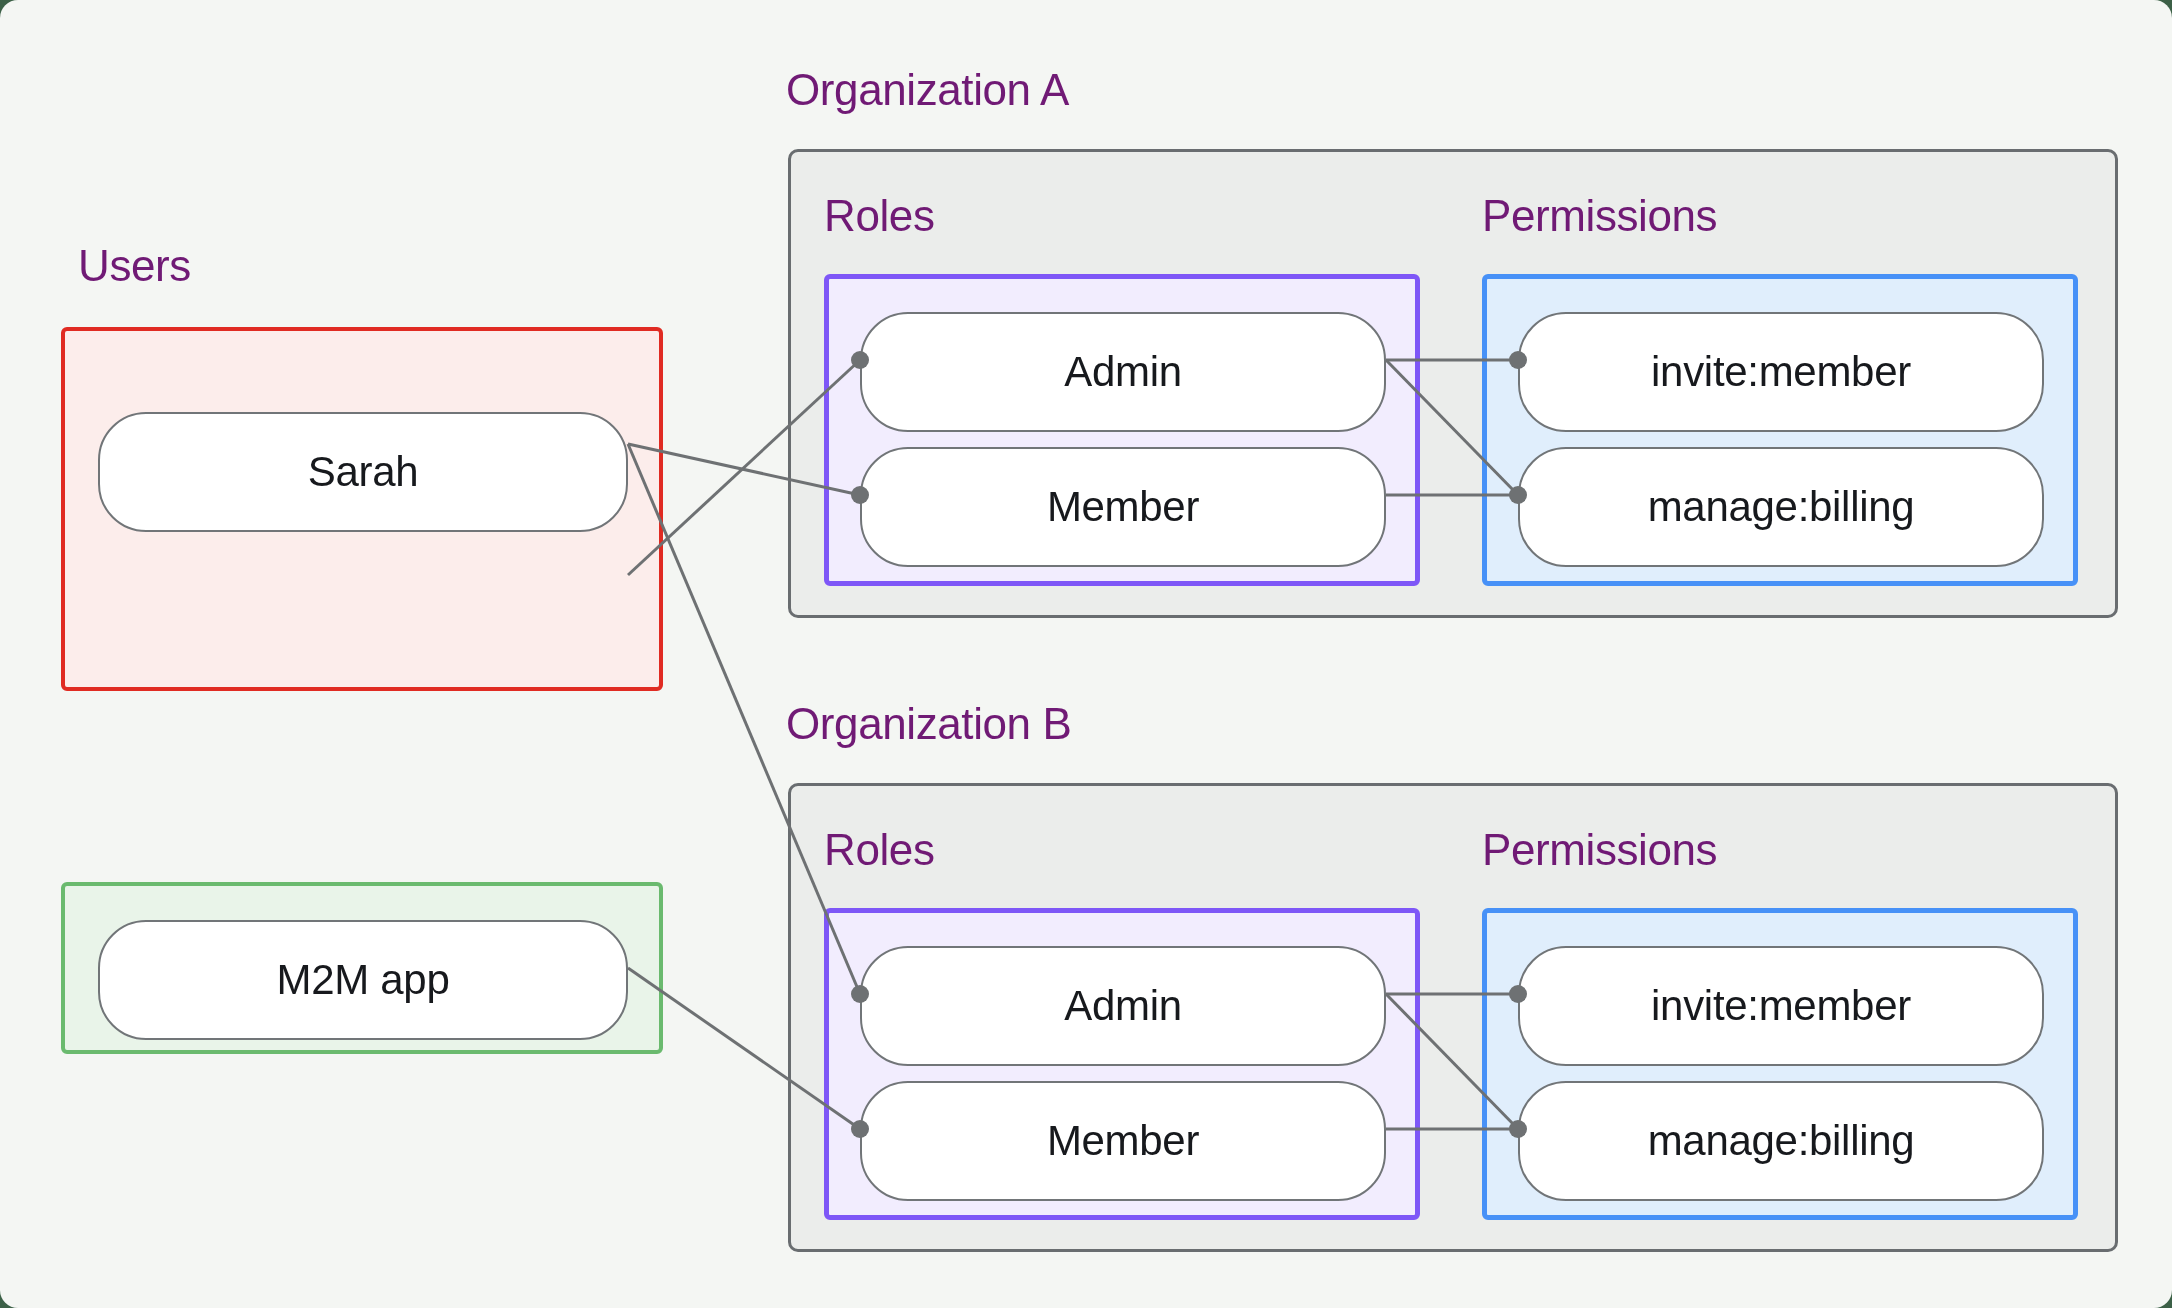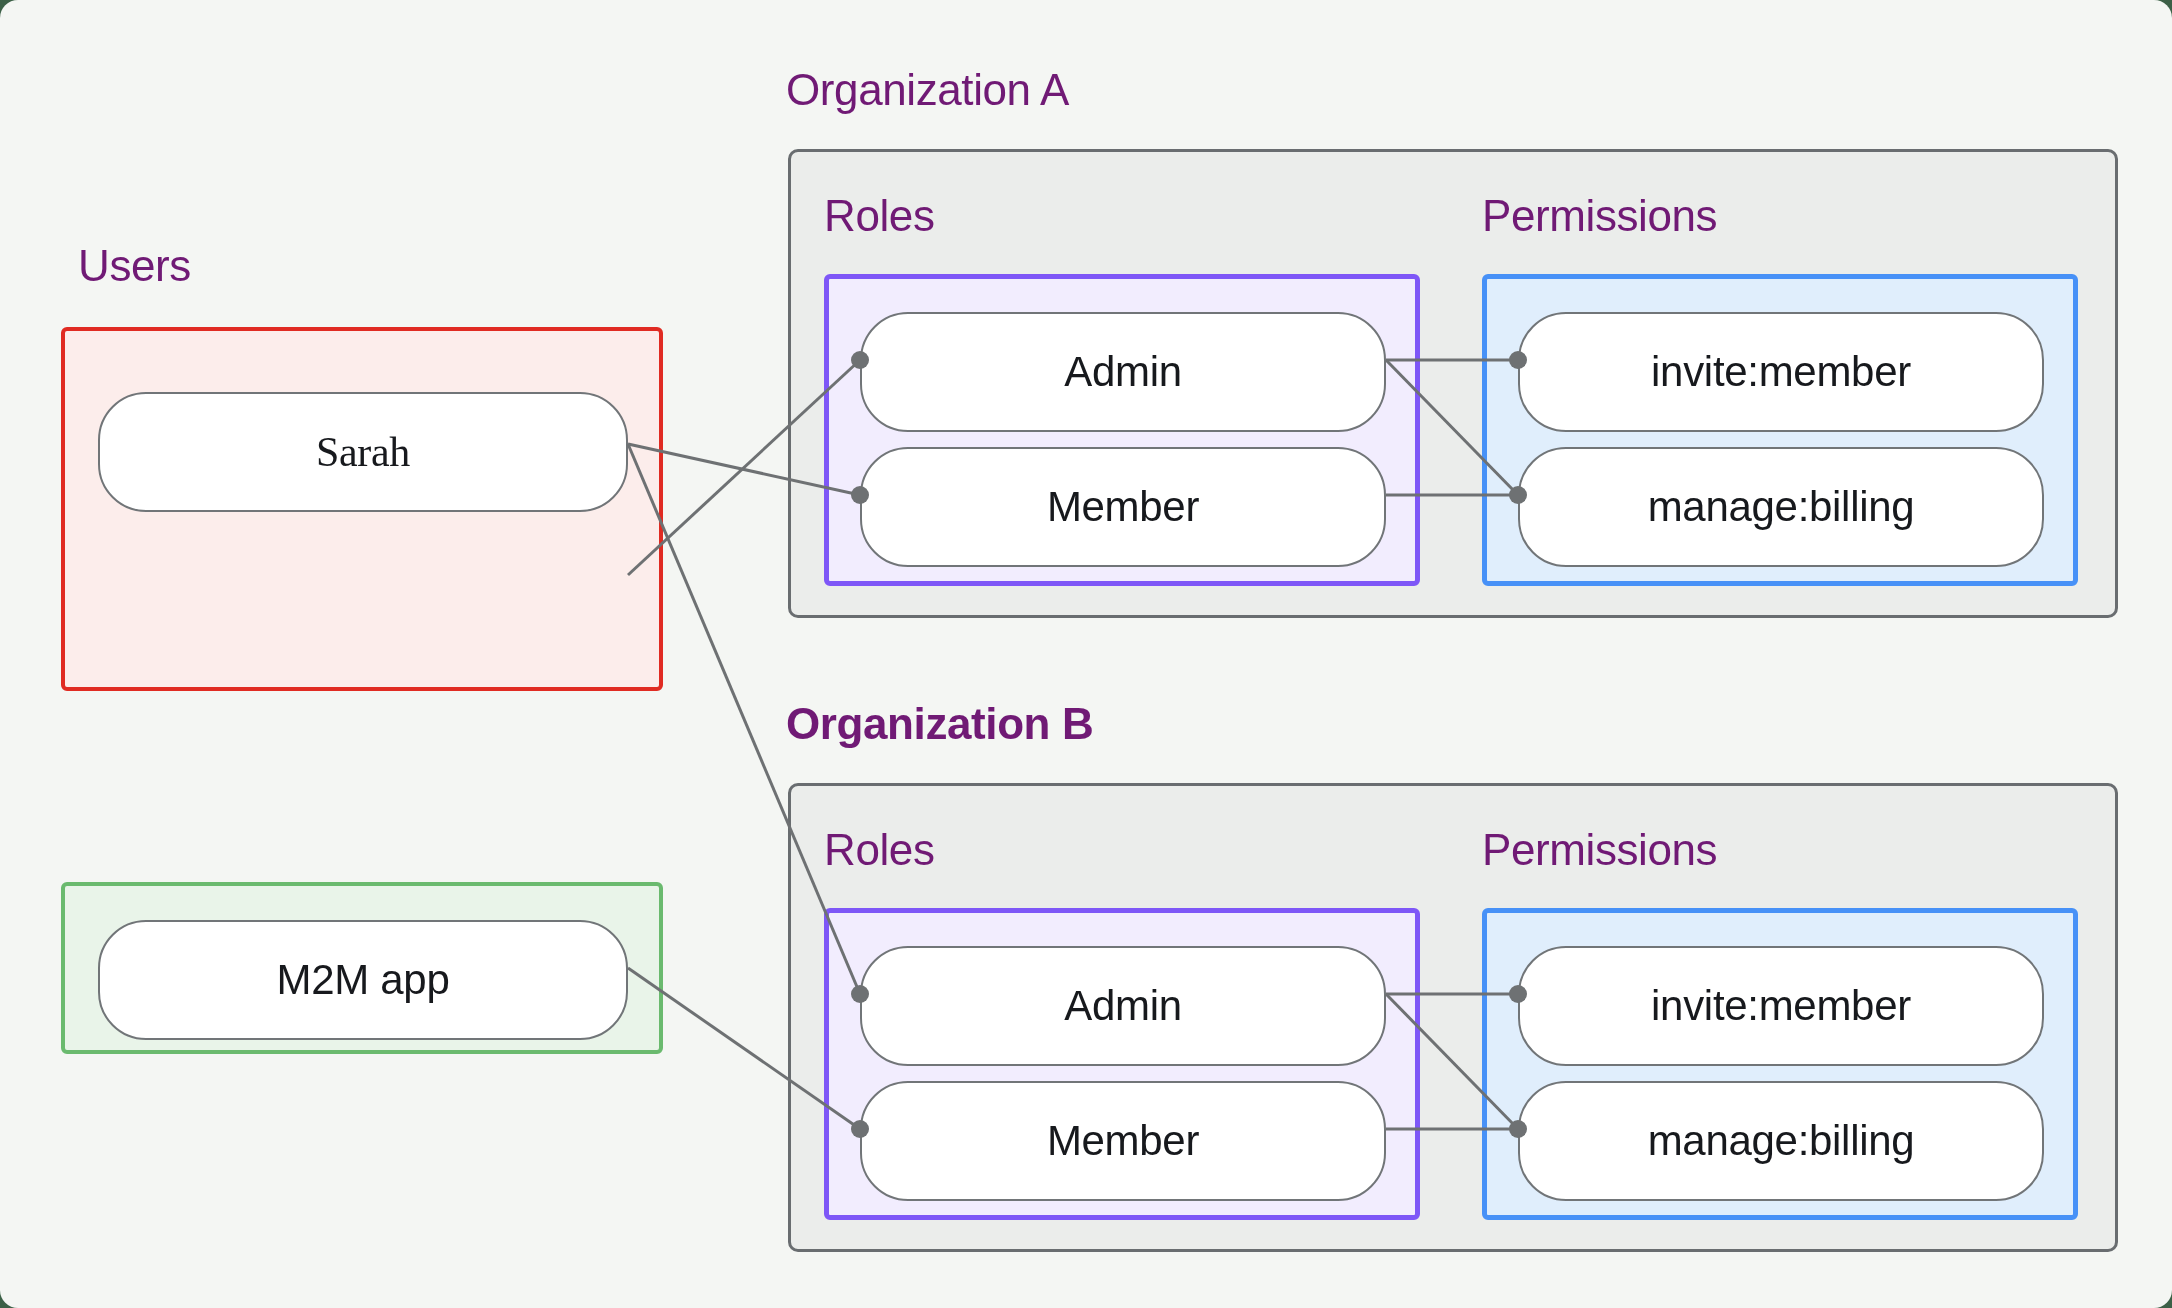--- a/index.html
+++ b/index.html
@@ -89,37 +89,37 @@
     fill: #6e7173;
   }
 </style>
 </head>
 <body>
 
 <div class="canvas">
 
   <div class="h-label" style="left:78px; top:242px;">Users</div>
   <div class="box users-box" style="left:61px; top:327px; width:602px; height:364px;"></div>
-  <div class="pill" style="left:98px; top:392px; width:530px;font-family:Liberation Serif, serif;">Sarah</div>
+  <div class="pill" style="left:98px; top:412px; width:530px;">Sarah</div>
 
   <div class="box m2m-box" style="left:61px; top:882px; width:602px; height:172px;"></div>
   <div class="pill" style="left:98px; top:920px; width:530px;">M2M app</div>
 
   <div class="h-label" style="left:786px; top:66px;">Organization A</div>
   <div class="box org-box" style="left:788px; top:149px; width:1330px; height:469px;"></div>
   <div class="h-label" style="left:824px; top:192px;">Roles</div>
   <div class="h-label" style="left:1482px; top:192px;">Permissions</div>
   <div class="box roles-box" style="left:824px; top:274px; width:596px; height:312px;"></div>
   <div class="box perms-box" style="left:1482px; top:274px; width:596px; height:312px;"></div>
   <div class="pill" style="left:860px; top:312px; width:526px;">Admin</div>
   <div class="pill" style="left:860px; top:447px; width:526px;">Member</div>
   <div class="pill" style="left:1518px; top:312px; width:526px;">invite:member</div>
   <div class="pill" style="left:1518px; top:447px; width:526px;">manage:billing</div>
 
-  <div class="h-label" style="left:786px; top:700px;font-weight:bold;">Organization B</div>
+  <div class="h-label" style="left:786px; top:700px;">Organization B</div>
   <div class="box org-box" style="left:788px; top:783px; width:1330px; height:469px;"></div>
   <div class="h-label" style="left:824px; top:826px;">Roles</div>
   <div class="h-label" style="left:1482px; top:826px;">Permissions</div>
   <div class="box roles-box" style="left:824px; top:908px; width:596px; height:312px;"></div>
   <div class="box perms-box" style="left:1482px; top:908px; width:596px; height:312px;"></div>
   <div class="pill" style="left:860px; top:946px; width:526px;">Admin</div>
   <div class="pill" style="left:860px; top:1081px; width:526px;">Member</div>
   <div class="pill" style="left:1518px; top:946px; width:526px;">invite:member</div>
   <div class="pill" style="left:1518px; top:1081px; width:526px;">manage:billing</div>
 

